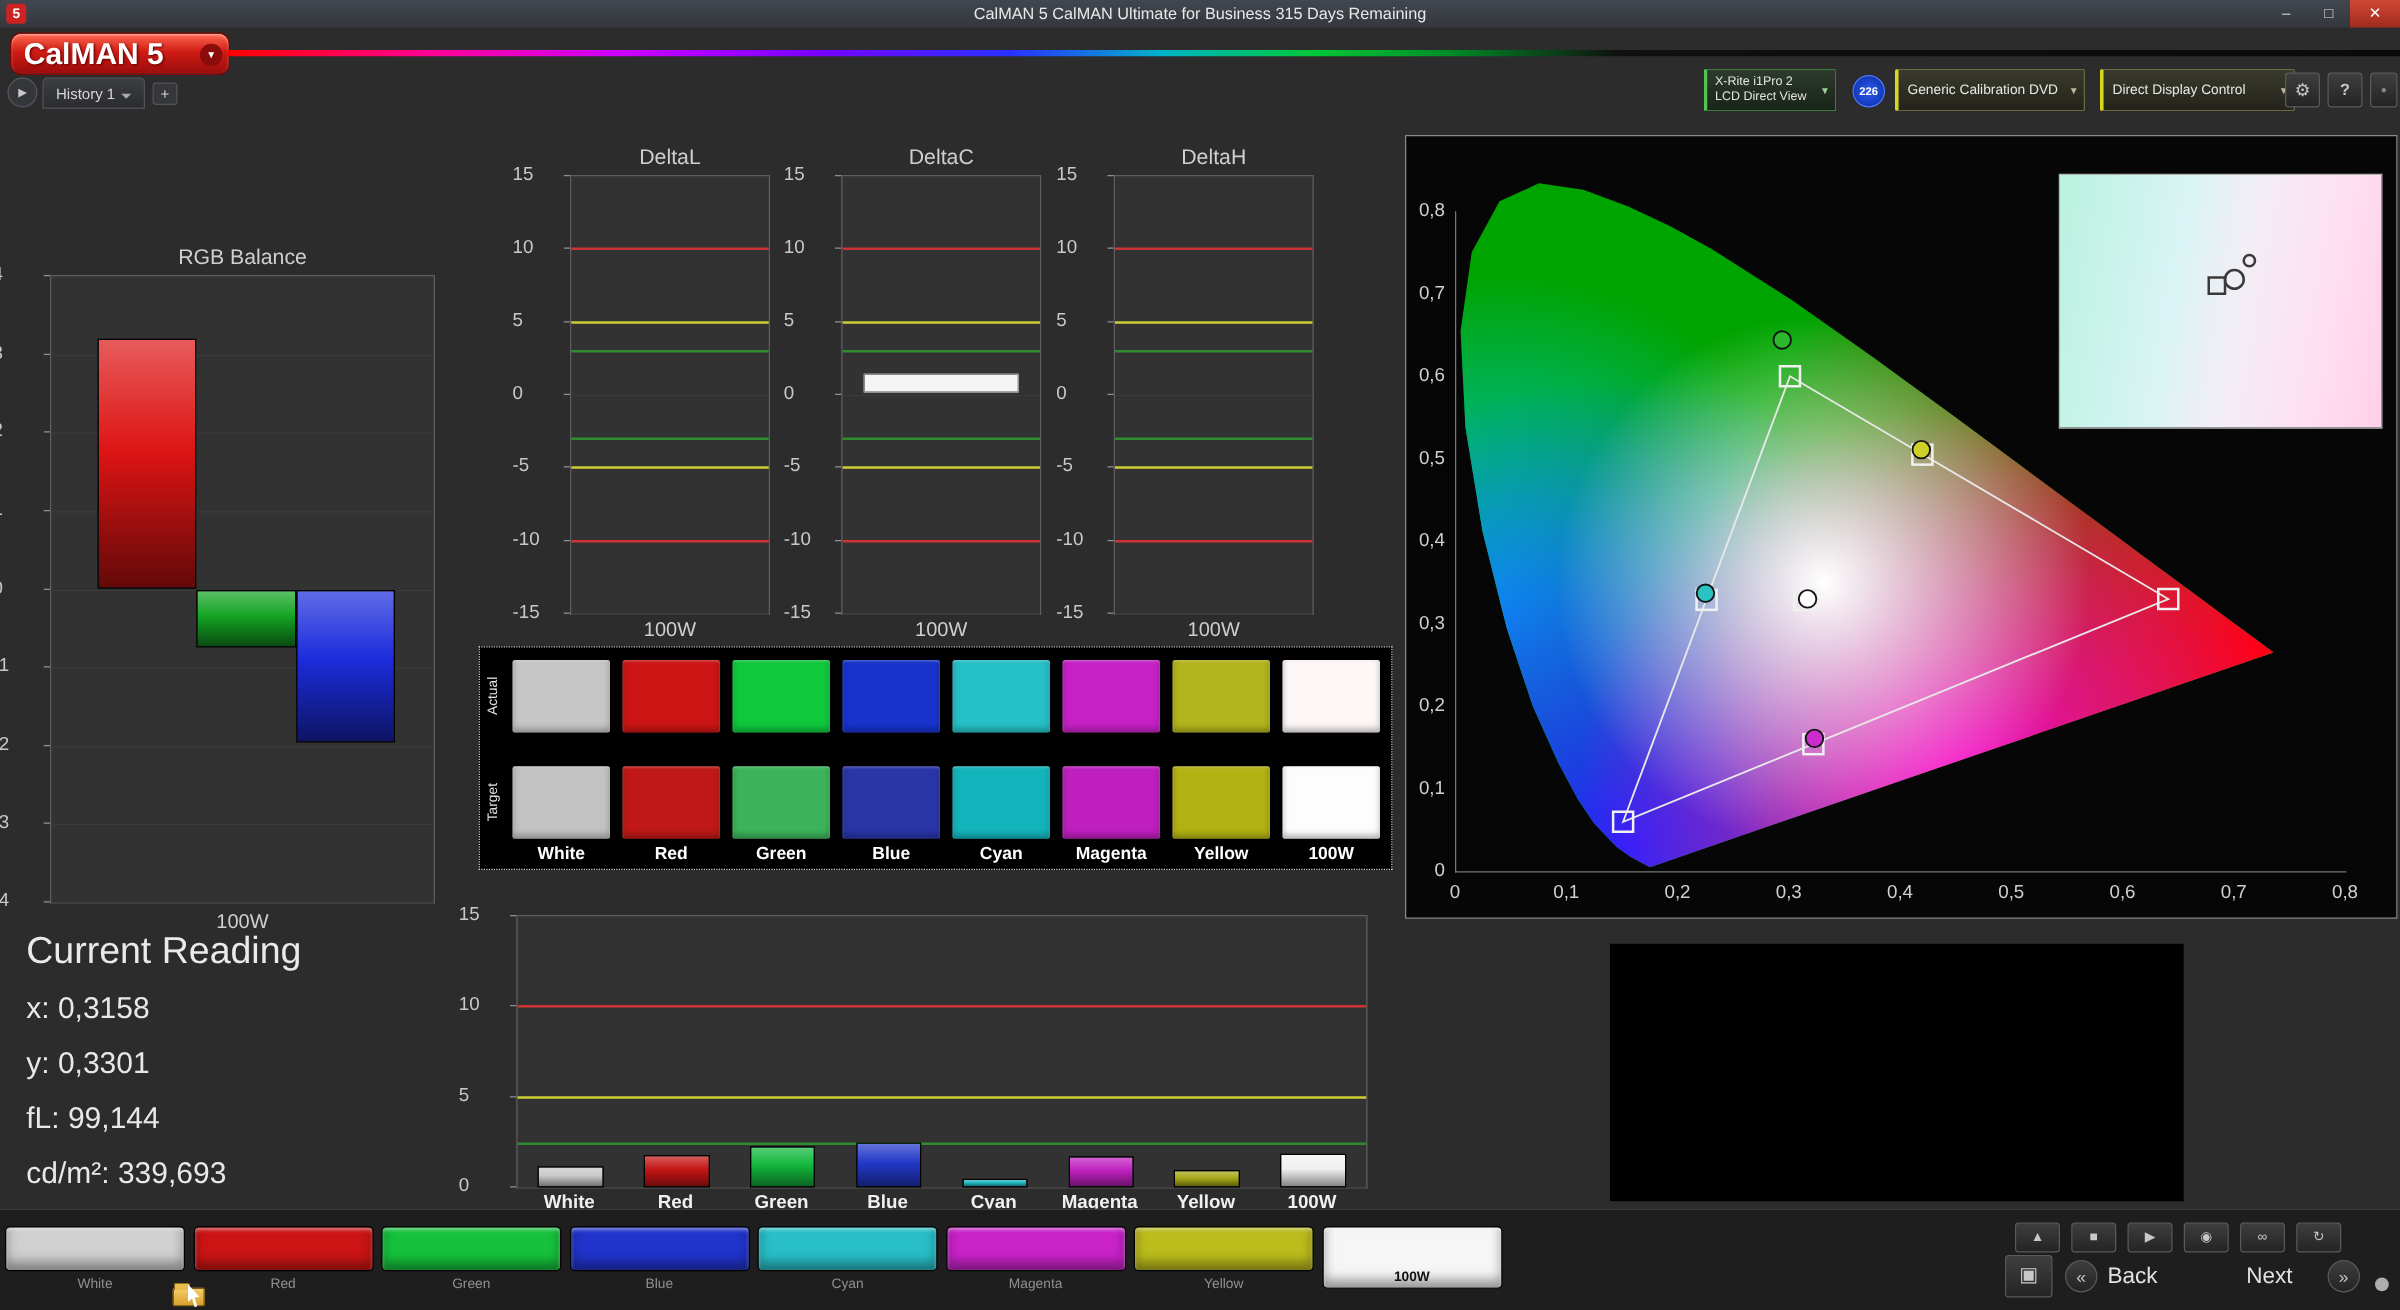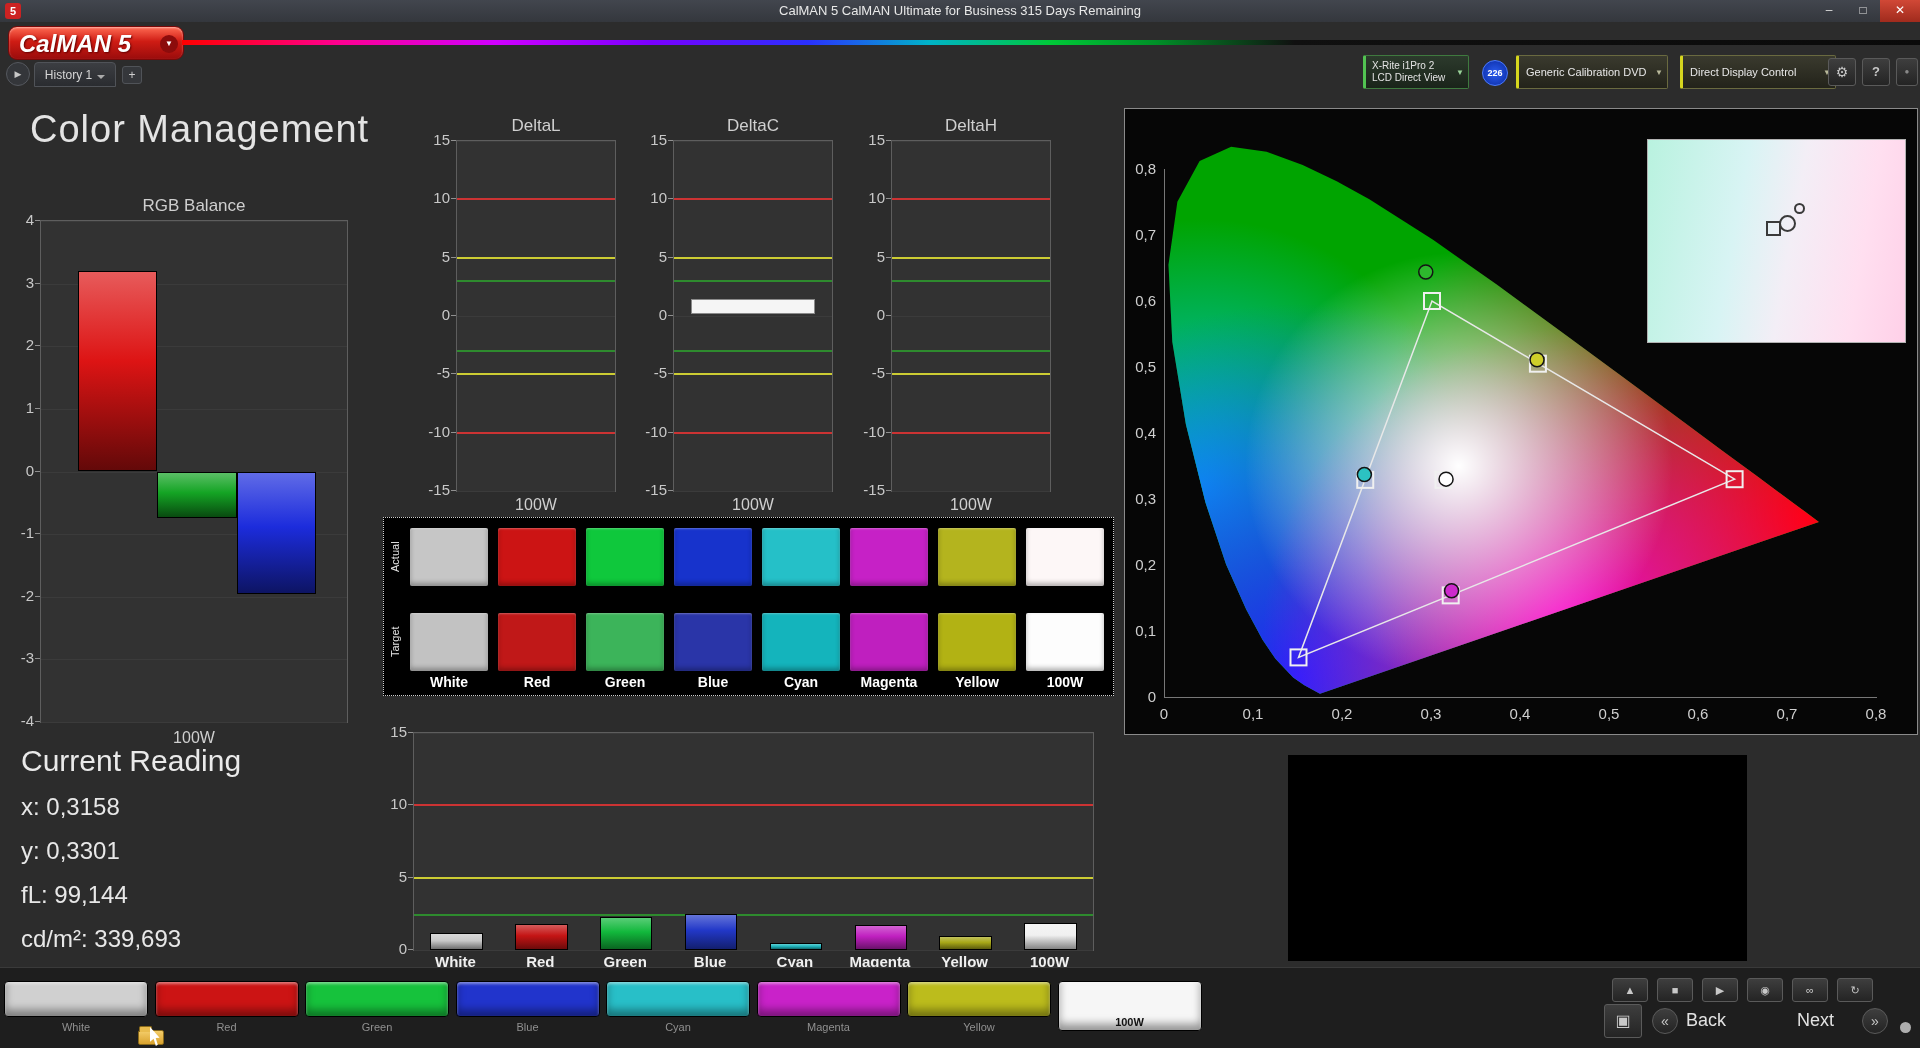--- a/index.html
+++ b/index.html
@@ -5,27 +5,27 @@
 *{margin:0;padding:0;box-sizing:border-box}
 html,body{background:#111}
 #app{position:relative;width:1920px;height:1048px;background:#2c2c2c;overflow:hidden;font-family:"Liberation Sans",sans-serif}
 .a{position:absolute}
 
 #titlebar{left:0;top:0;width:1920px;height:22px;background:linear-gradient(#42464e,#34373d);color:#e6e6e6}
 #win-title{left:0;top:0;width:100%;text-align:center;line-height:22px;font-size:13px;color:#e8e8e8}
 .winbtn{top:0;height:22px;text-align:center;line-height:20px;font-size:12px;color:#ddd}
 
 #logo{left:8px;top:26px;width:176px;height:34px;background:linear-gradient(#ff6a52,#cf1c14 45%,#9a0c0c);border:1px solid #7a0808;border-radius:9px;box-shadow:inset 0 1px 2px rgba(255,255,255,.5)}
-#logo-text{left:10px;top:3px;font-size:24px;font-weight:bold;font-style:italic;color:#fff;text-shadow:1px 1px 2px #600}
+#logo-text{left:10px;top:3px;font-size:24px;font-weight:bold;color:#fff;text-shadow:1px 1px 2px #600}
 #logo-arrow{right:5px;top:8px;width:18px;height:18px;border-radius:50%;background:#8c0c0c;color:#fff;font-size:8px;text-align:center;line-height:18px}
 
 .plot{position:absolute;background:#323232;border:1px solid #5e5e5e}
 .chart-title{position:absolute;text-align:center;color:#cfcfcf;font-size:17px}
 .xlabel{position:absolute;text-align:center;color:#cfcfcf;font-size:16px}
-.tick-label{position:absolute;color:#c8c8c8;font-size:15px;text-align:right}
+.tick-label{position:absolute;color:#c8c8c8;font-size:15px;}
 .tick-mark{position:absolute;width:5px;height:1px;background:#909090}
 .gridline{position:absolute;left:0;right:0;height:1px;background:#3b3b3b}
 .ref-line{position:absolute;left:0;right:0;height:2px}
 .bar{position:absolute;border:1px solid #000}
 .slab{position:absolute;background:#f5f5f5;border:1px solid #8a8a8a}
 .bar-label{position:absolute;color:#f0f0f0;font-weight:bold;font-size:15px;text-align:center}
 
 #cie-panel{left:1124px;top:108px;width:794px;height:627px;background:#060606;border:1px solid #8a8a8a}
 #cie-plot{left:39px;top:60px;width:713px;height:529px;border-left:1px solid #777;border-bottom:1px solid #777}
 .cie-tick{position:absolute;color:#cfcfcf;font-size:15px}
@@ -94,21 +94,20 @@
     <span class="arr">▼</span>
   </div>
   <div class="dd" style="left:1680px;top:55px;width:156px;height:34px">
     <span>Direct Display Control</span>
     <span class="arr">▼</span>
   </div>
   <div class="tbtn" style="left:1828px;top:58px;width:28px;height:28px;line-height:26px;font-size:14px">⚙</div>
   <div class="tbtn" style="left:1862px;top:58px;width:28px;height:28px;line-height:26px;font-size:13px;font-weight:bold">?</div>
   <div class="tbtn" style="left:1896px;top:58px;width:22px;height:28px;line-height:26px;font-size:8px;color:#888">●</div>
 
-  <div class="a" style="left:30px;top:108px;font-size:38px;font-weight:300;letter-spacing:1px;color:#e4e4e4">Color Management</div>
 
   <div id="chart-rgb" class="a" style="left:0;top:196px;width:366px;height:560px">
     <div class="chart-title" style="left:40px;top:0;width:308px">RGB Balance</div>
     <div class="plot" style="left:40px;top:24px;width:308px;height:503px">
         <div class="gridline" style="top: 501px;"></div>
         <div class="gridline" style="top: 438.375px;"></div>
         <div class="gridline" style="top: 375.75px;"></div>
         <div class="gridline" style="top: 313.125px;"></div>
         <div class="gridline" style="top: 250.5px;"></div>
         <div class="gridline" style="top: 187.875px;"></div>

